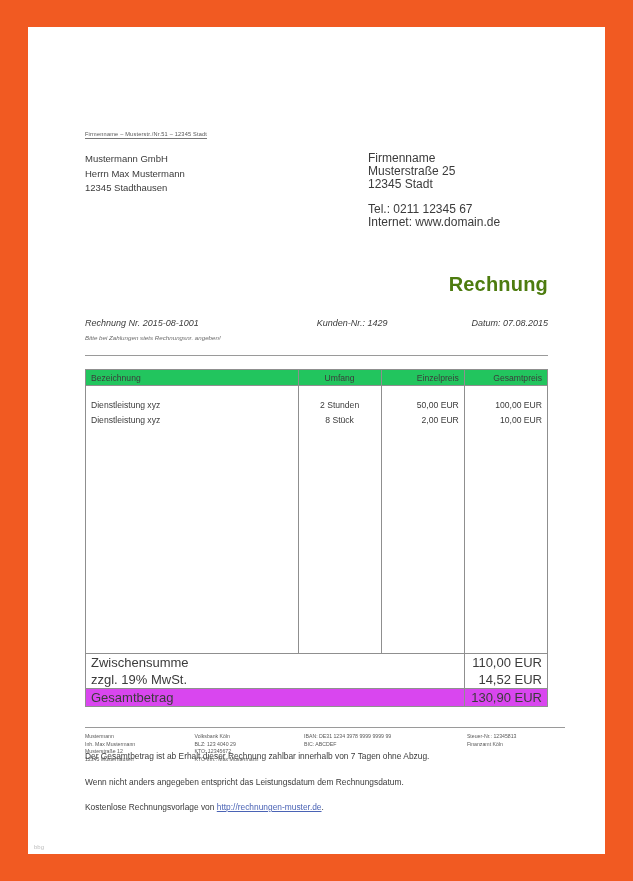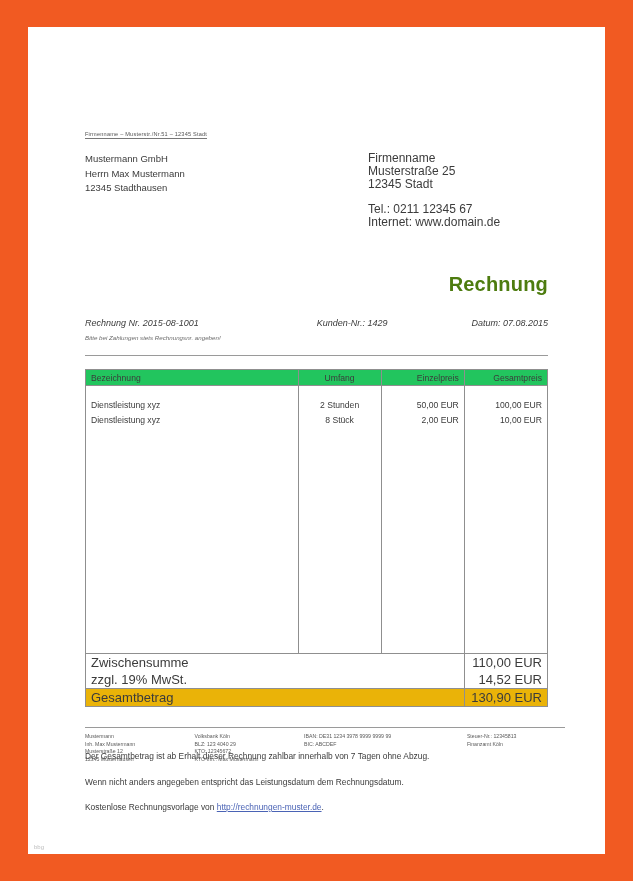--- a/index.html
+++ b/index.html
@@ -153,21 +153,21 @@
   table.totals td.label {
     text-align: left;
     border-left: 1px solid #8f8f8f;
   }
   table.totals td.value {
     text-align: right;
     border-right: 1px solid #8f8f8f;
     border-left: 1px solid #8f8f8f;
   }
   table.totals tr.last td {
-    background: #eab308;
+    background: #d946ef;
     border-bottom: 1px solid #8f8f8f;
     border-top: 1px solid #8f8f8f;
   }
   
   .terms {
     margin-top: 42px;
     font-size: 8.4px;
     line-height: 14.5px;
     color: #3b3b3b;
   }

